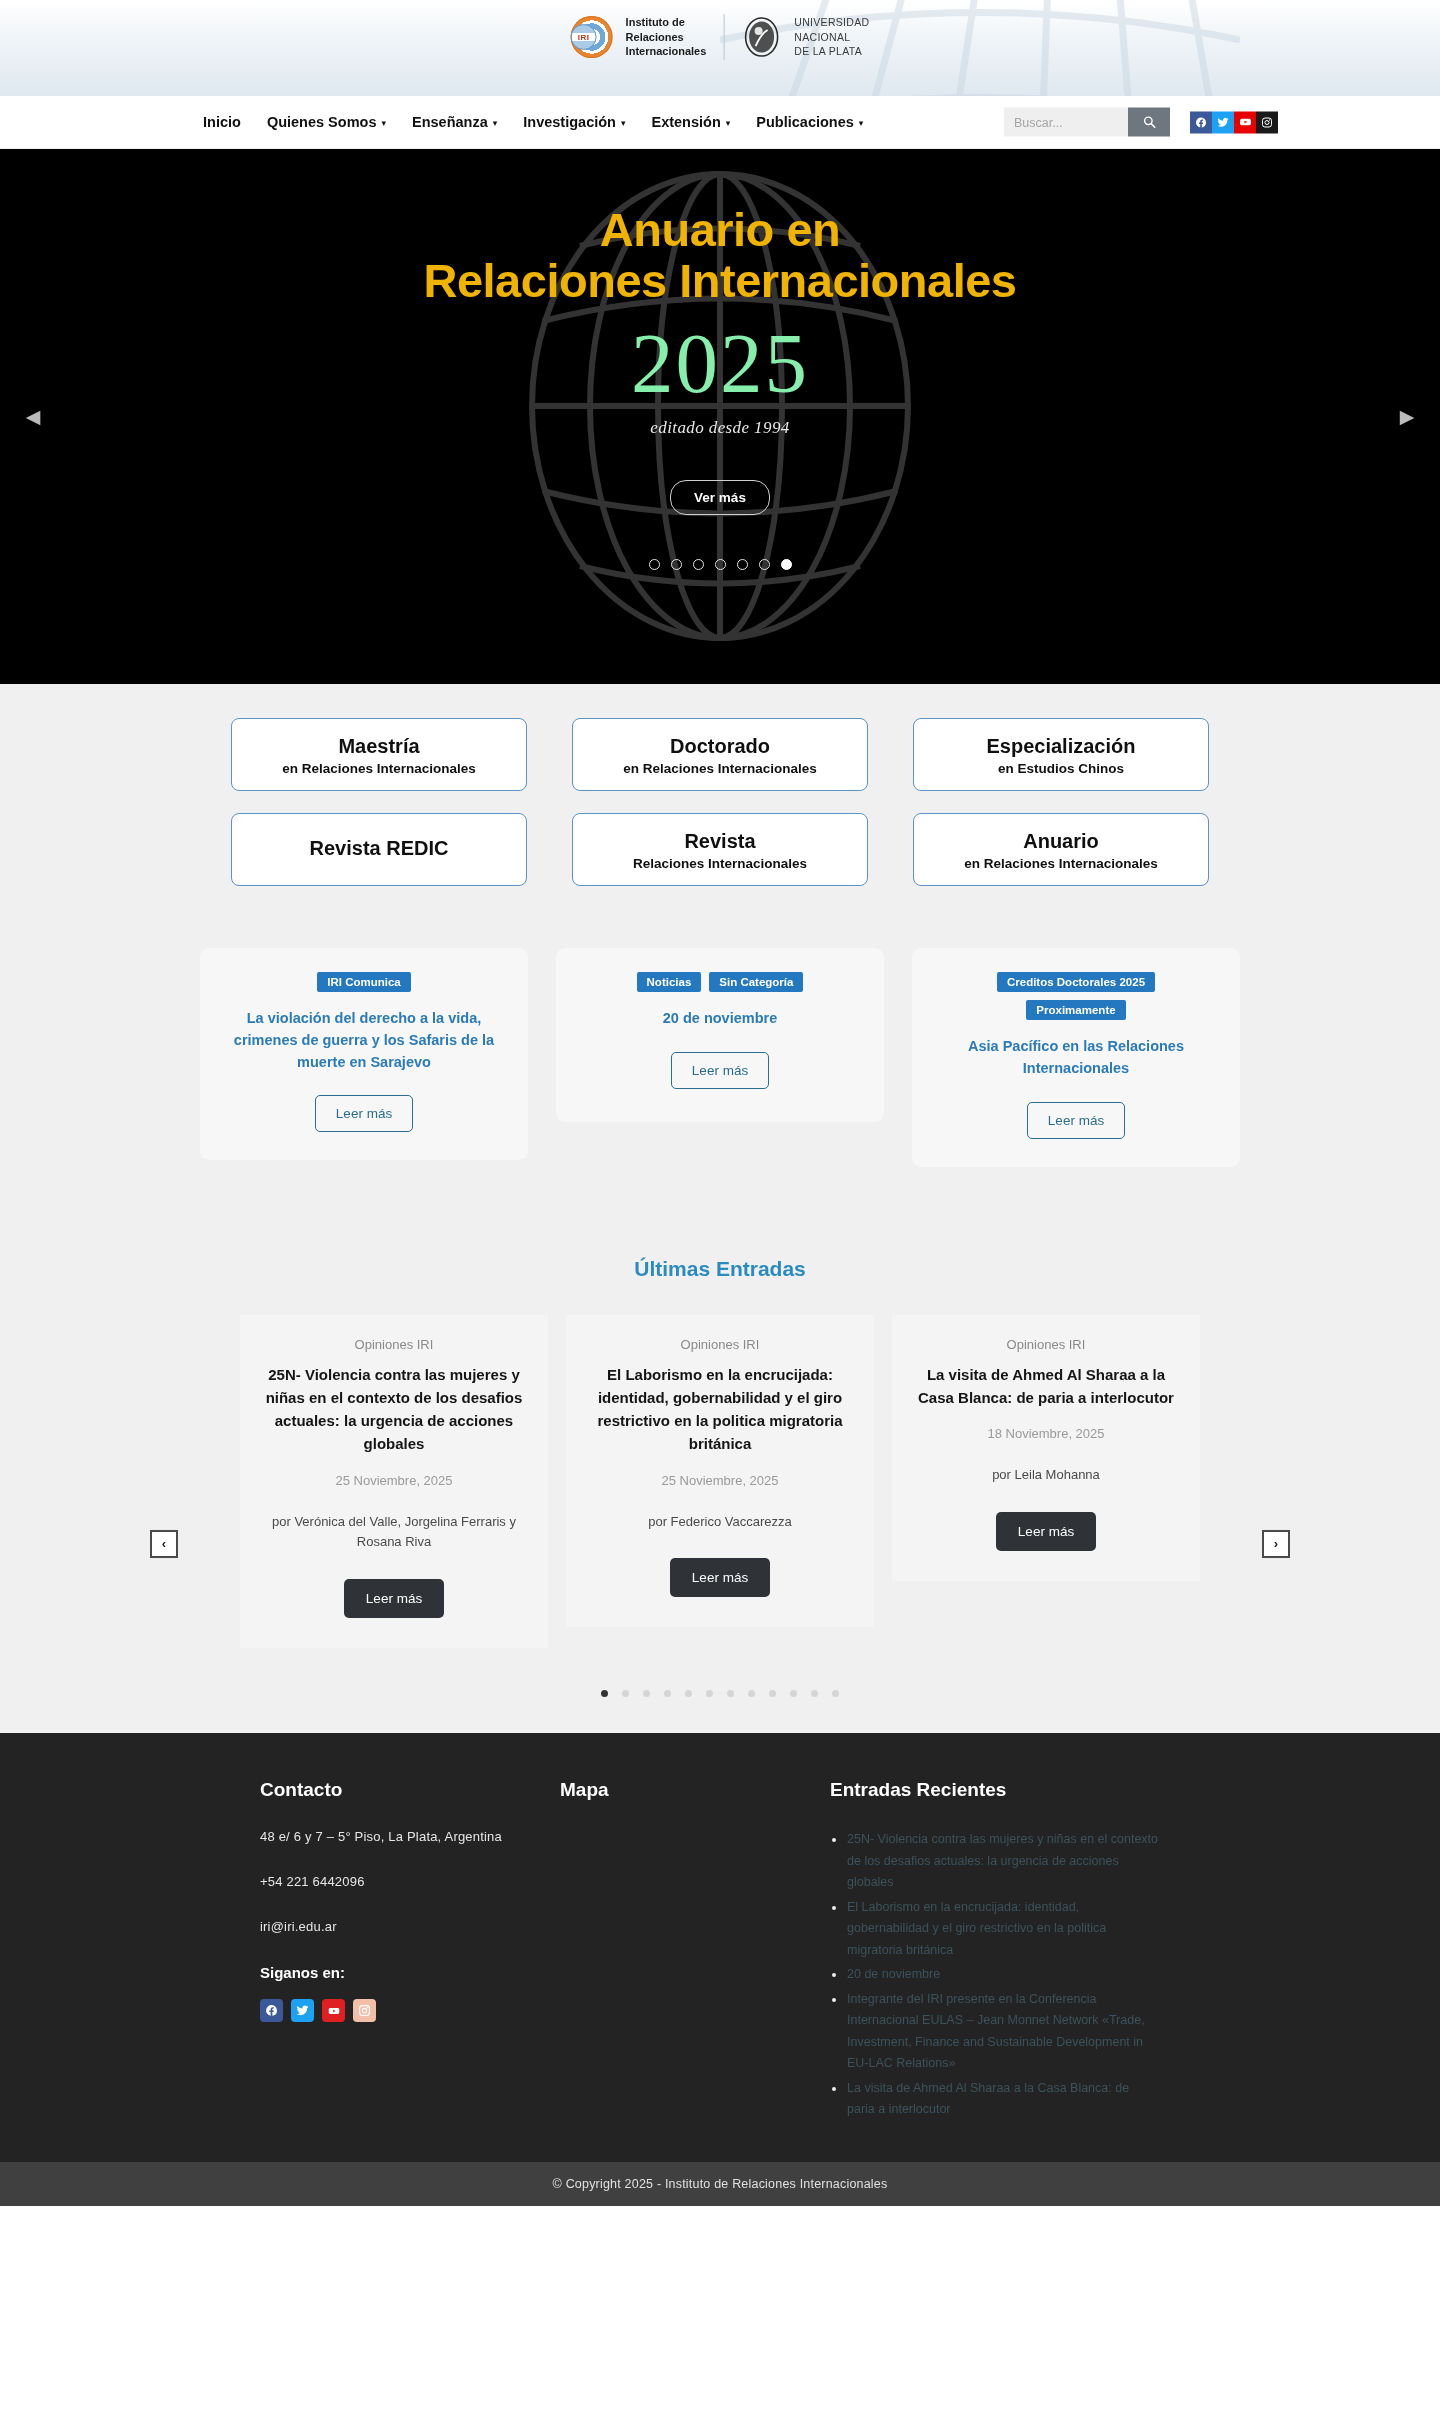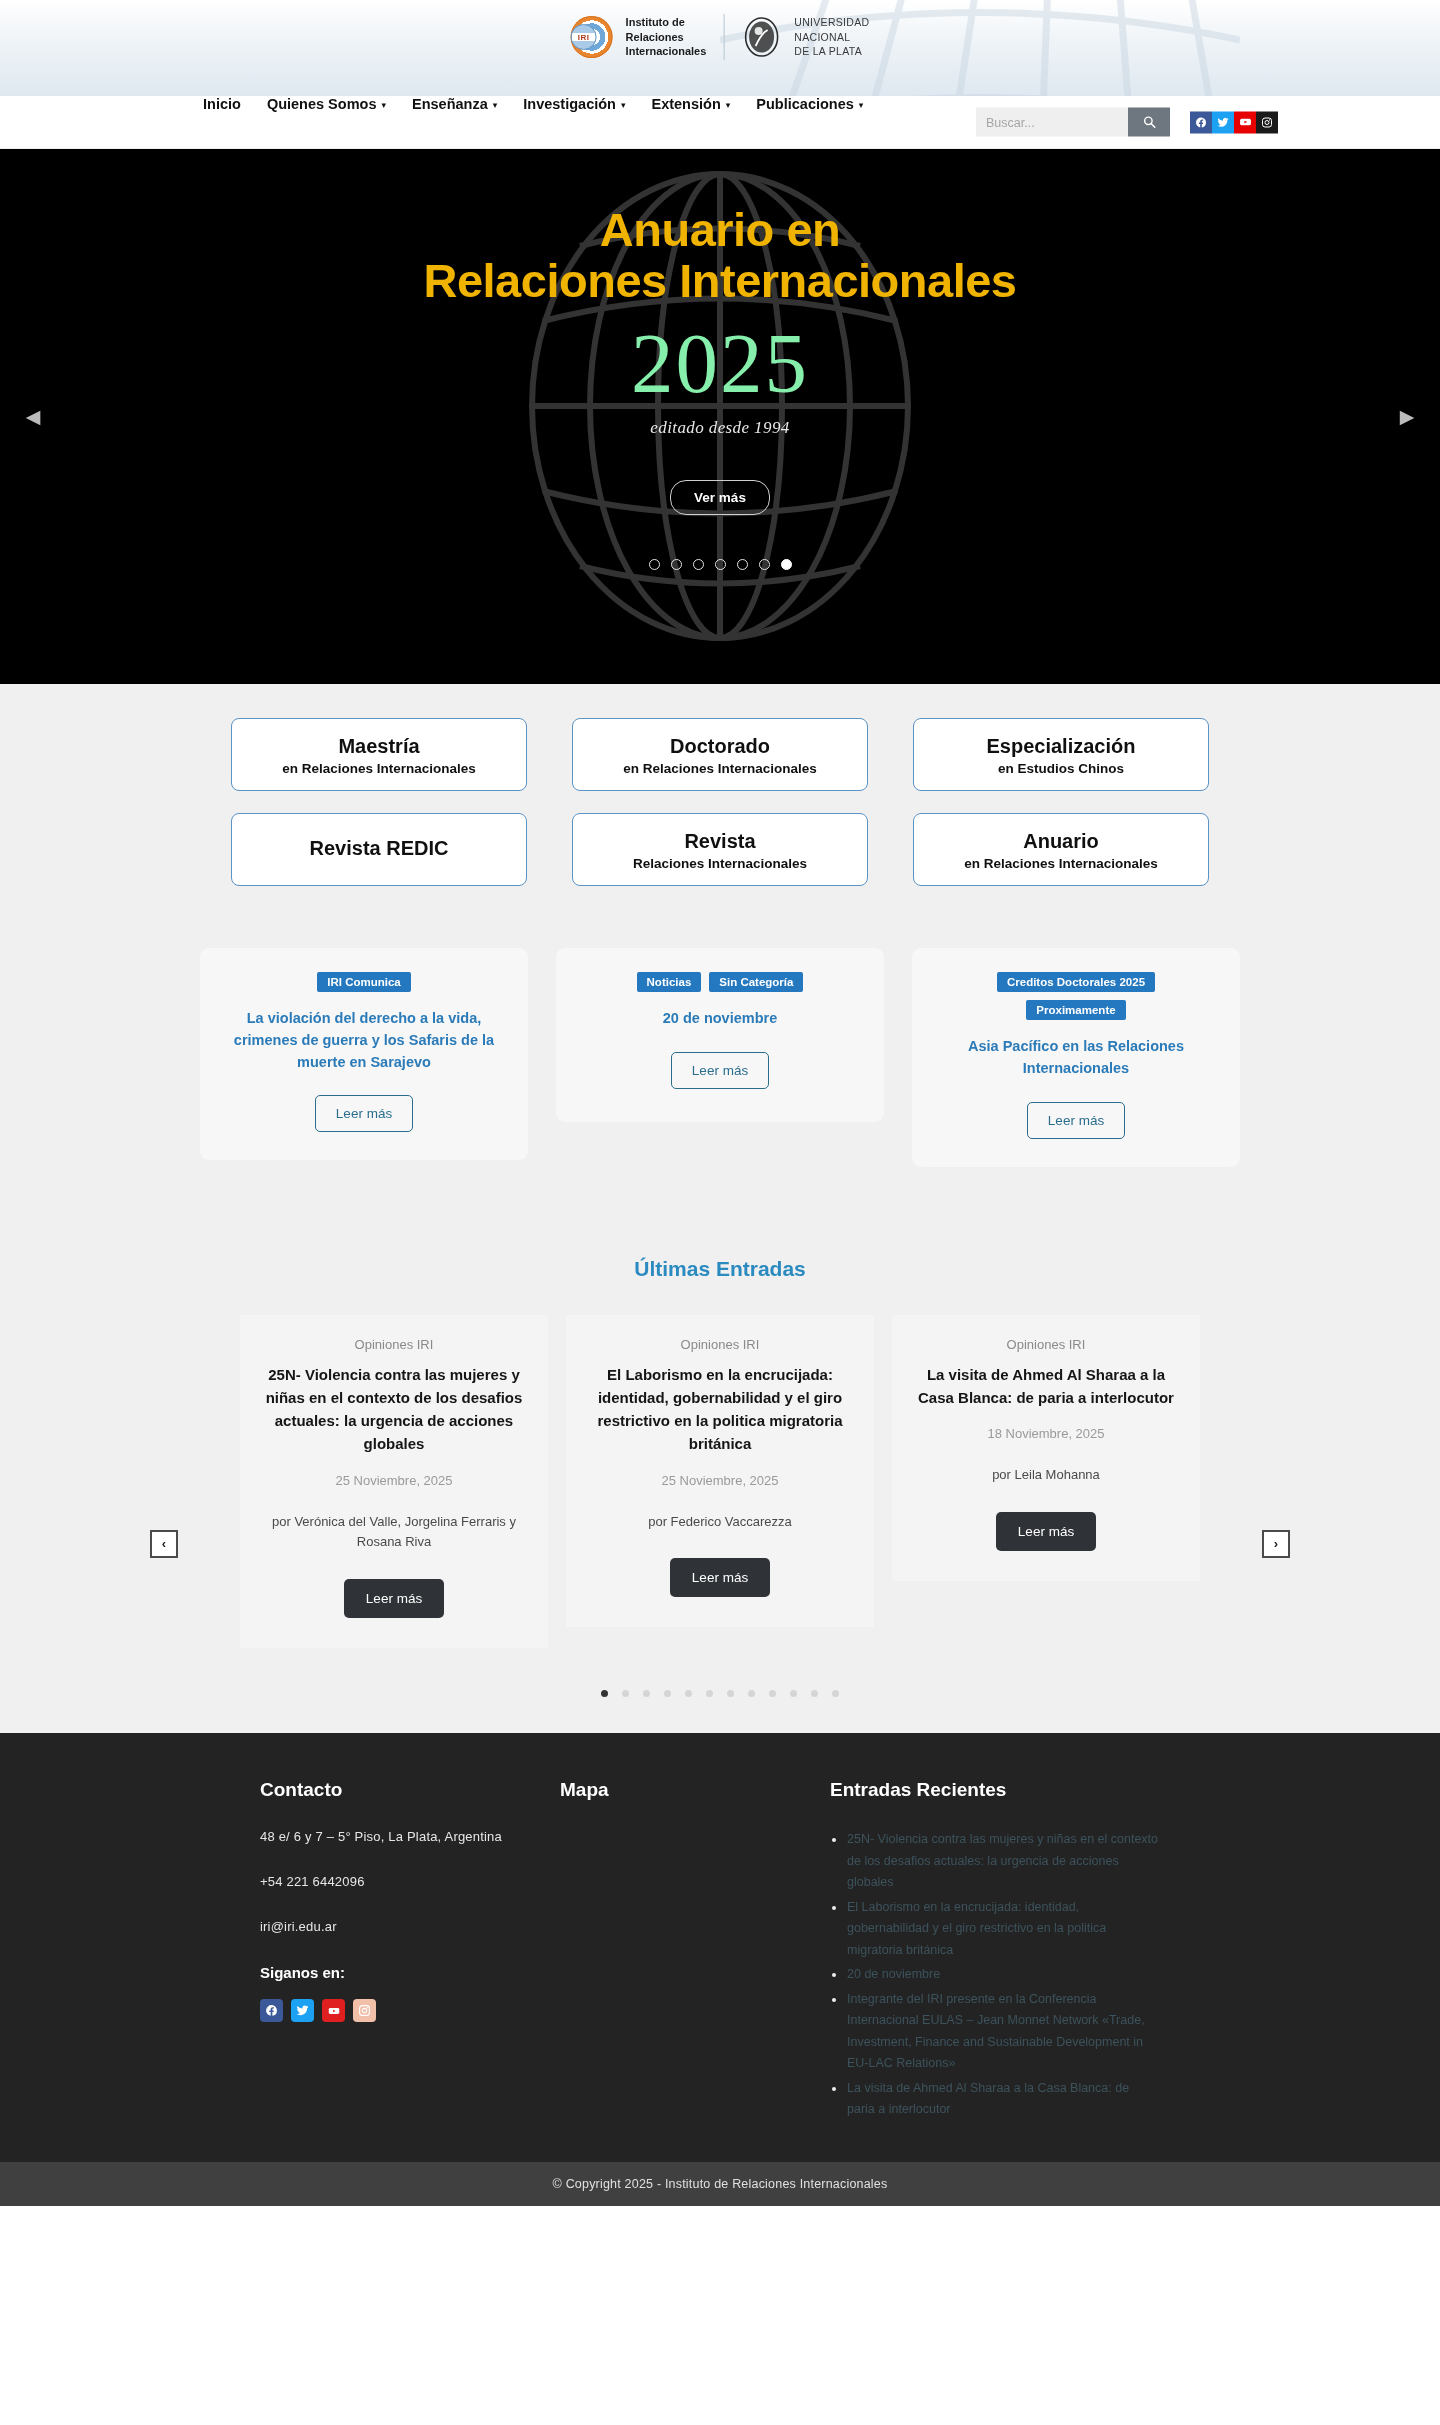--- a/index.html
+++ b/index.html
@@ -54,21 +54,21 @@
     display:flex; align-items:center; justify-content:center;
   }
   .unlp-text {
     font-size: 10.5px; line-height: 1.42; color: #3a3a3a; letter-spacing:.3px;
   }
 
   
   .navbar {
     height: 53px;
     background: #ffffff;
-    display: flex; align-items: flex-start;
+    display: flex; align-items: center;
     padding: 0 0 0 0;
     position: relative;
     border-bottom: 1px solid #ececec;
   }
   .nav-links {
     display: flex; align-items: center; gap: 26px;
     margin-left: 203px;
   }
   .nav-item {
     display: flex; align-items: center; gap: 5px;
@@ -77,21 +77,21 @@
   }
   .nav-item .caret {
     font-size: 9px; color: #111; line-height: 1; transform: translateY(1px);
   }
   .nav-right {
     position:absolute; right: 162px; top: 50%; transform: translateY(-50%);
     display:flex; align-items:center; gap: 20px;
   }
   .search-group { display:flex; height: 29px; }
   .search-input {
-    width: 152px; height: 29px; border: none; outline: none;
+    width: 124px; height: 29px; border: none; outline: none;
     background: #efefef; padding: 0 10px;
     font-size: 12.5px; color: #777; font-family: inherit;
   }
   .search-input::placeholder { color: #a5a5a5; }
   .search-btn {
     width: 42px; height: 29px; background: #6e7780; border: none;
     display:flex; align-items:center; justify-content:center; cursor:pointer;
   }
   .social-row { display:flex; }
   .social-chip {

